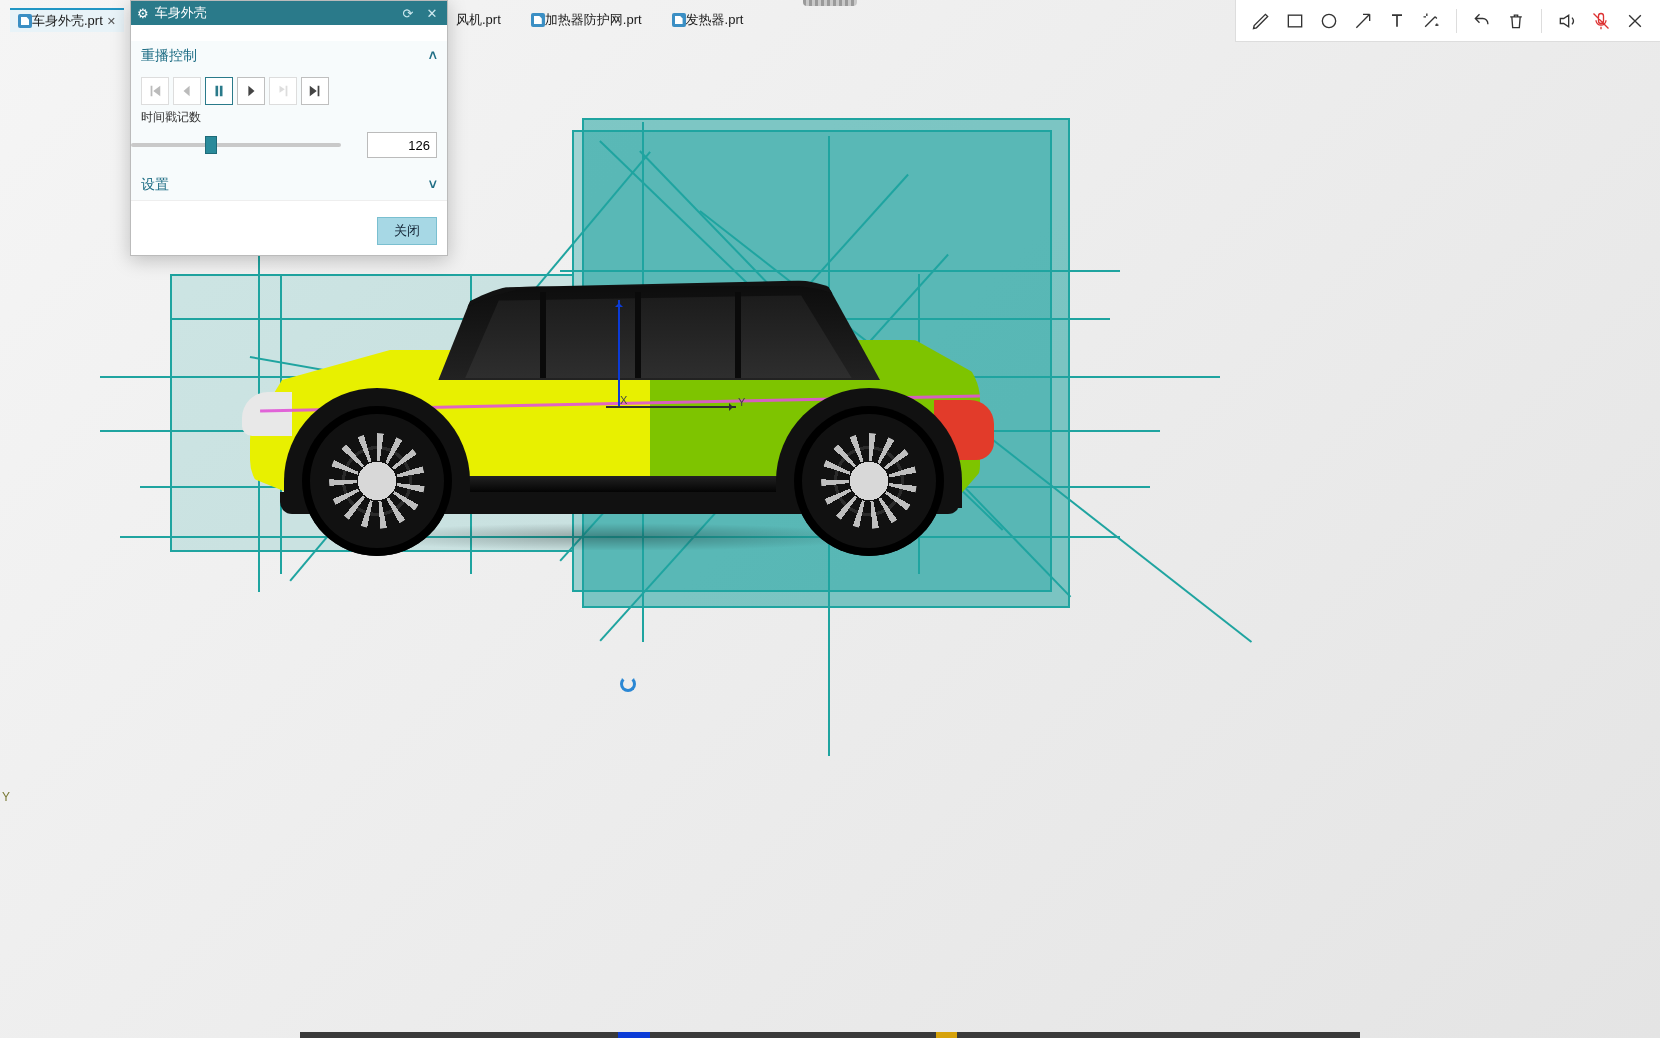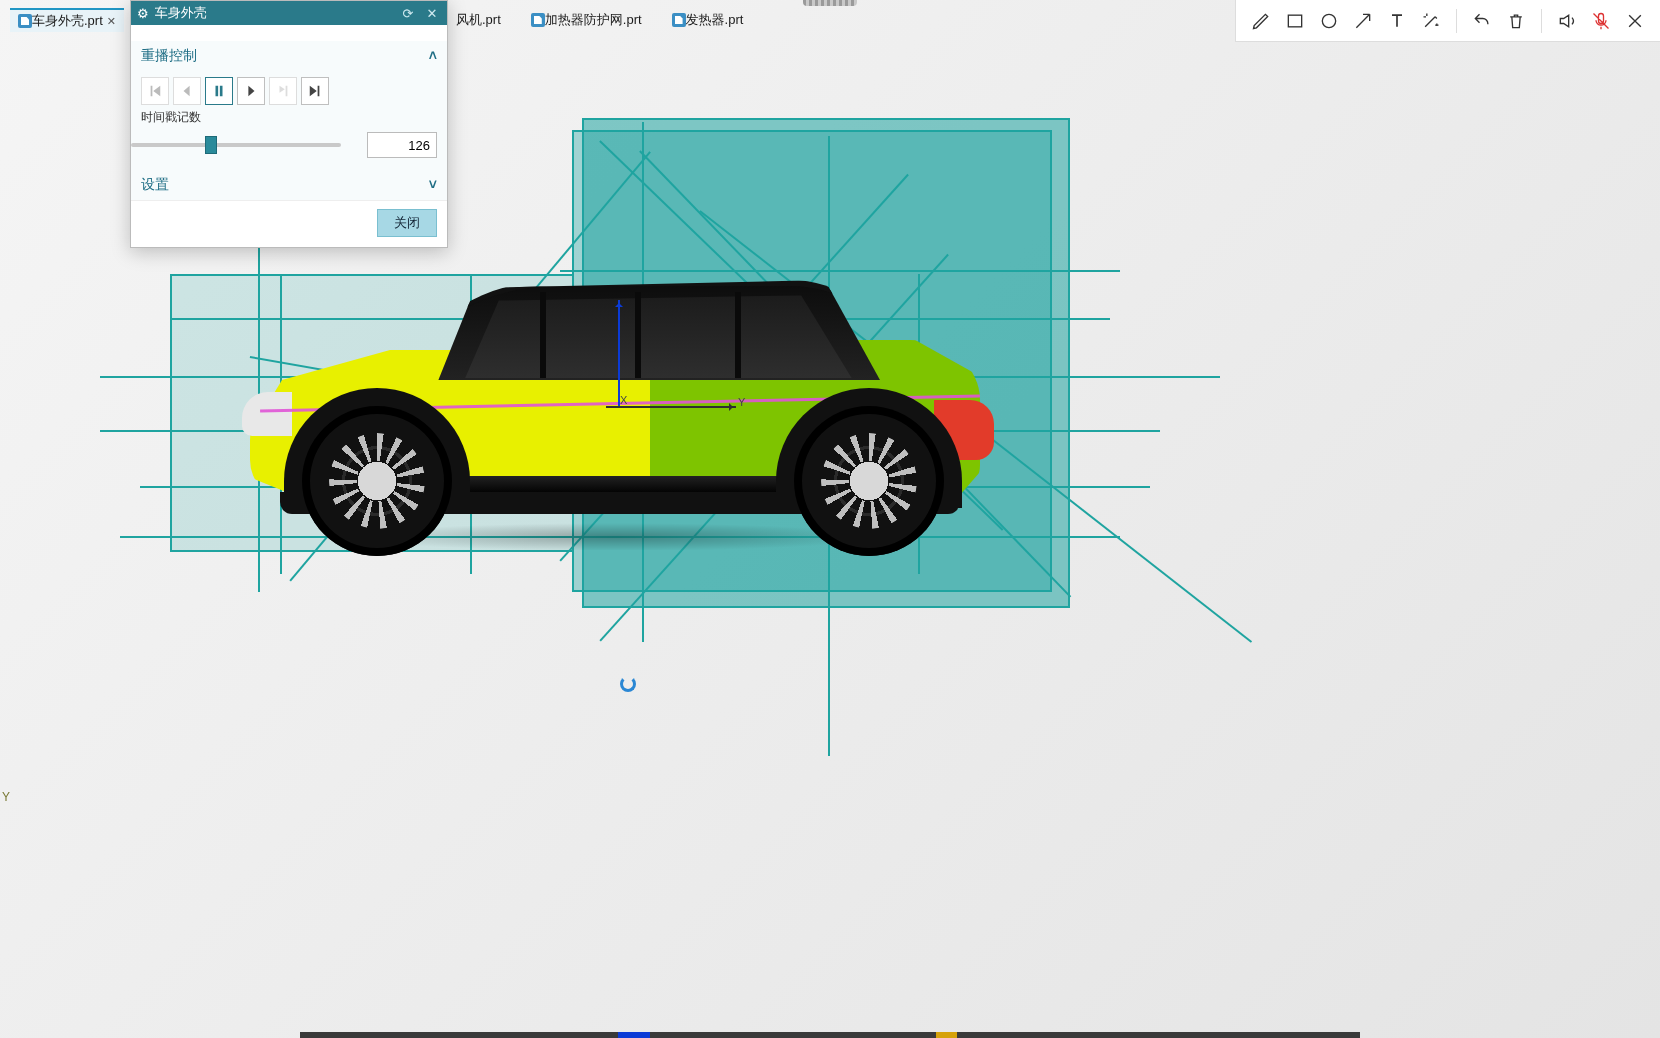--- a/index.html
+++ b/index.html
@@ -76,21 +76,21 @@
   }
   .slider-thumb {
     position:absolute; top:-7px; width:12px; height:18px; background:#2a8a9a;
     border:1px solid #1e6a78; left:35%; cursor:pointer;
   }
   .slider-value {
     width:70px; height:26px; border:1px solid #bbb; background:#fff; text-align:right;
     padding:3px 6px; font-size:13px;
   }
 
-  .dlg-footer { padding:8px 10px 10px 10px; display:flex; justify-content:flex-end; background:#fff; border-top:1px solid #eee; }
+  .dlg-footer { padding:16px 10px 10px 10px; display:flex; justify-content:flex-end; background:#fff; border-top:1px solid #eee; }
   .close-btn {
     background:#a7d8e5; border:1px solid #7abfd0; color:#123; padding:4px 16px;
     font-size:13px; cursor:pointer;
   }
 
   
   .viewport {
     position:absolute; inset:0; overflow:hidden; z-index:-1;
   }
   .car-shadow {

